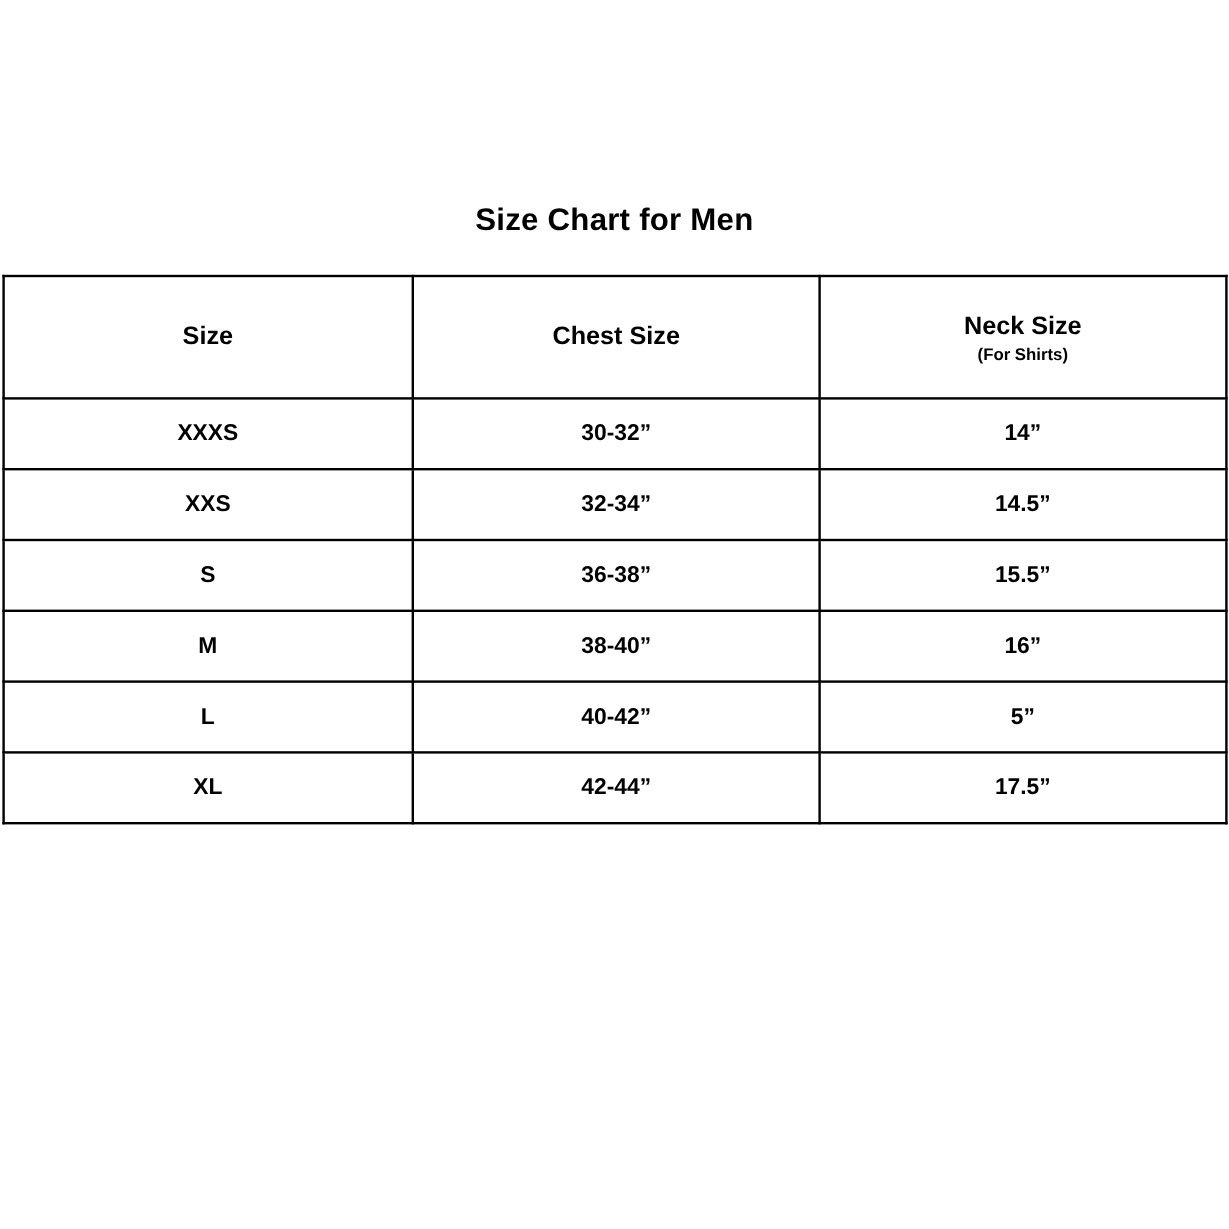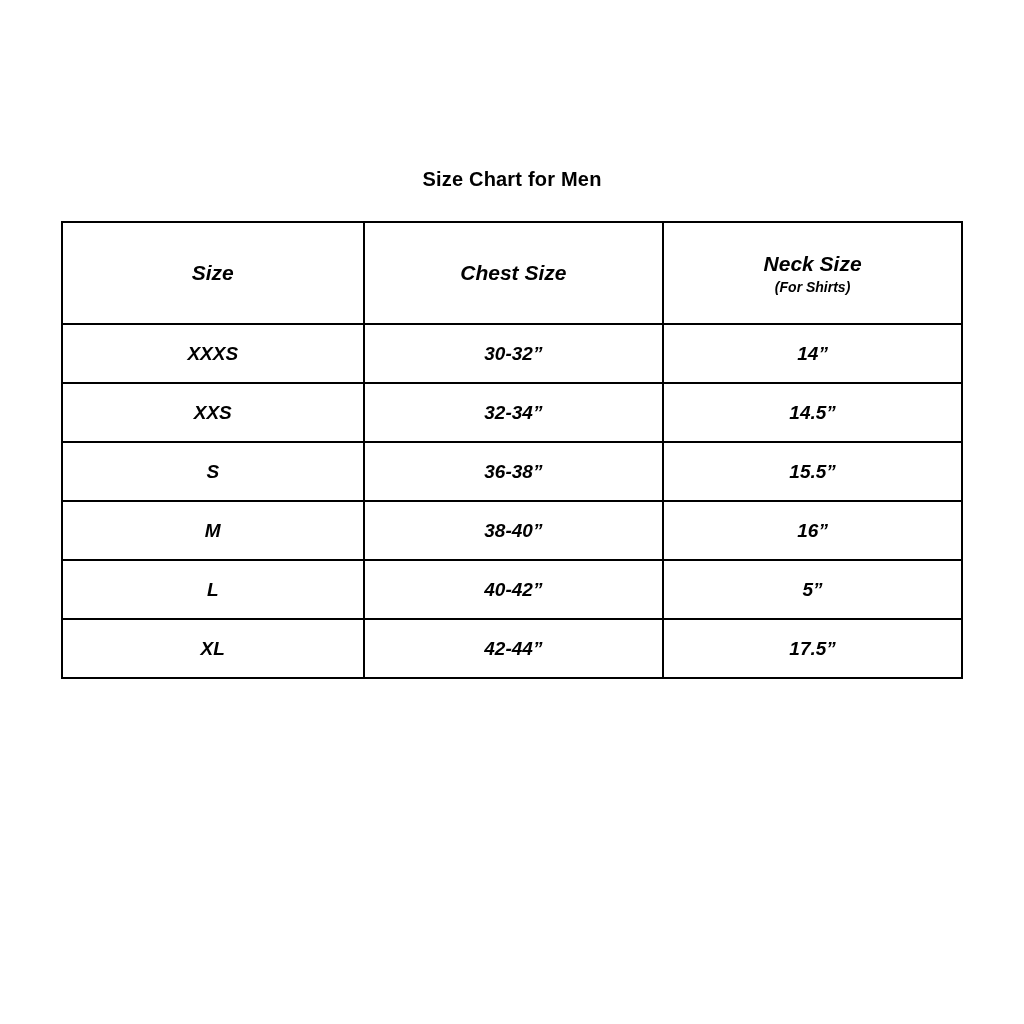--- a/index.html
+++ b/index.html
@@ -19,30 +19,29 @@
     width: 1024px;
     height: 1024px;
     box-sizing: border-box;
     display: flex;
     flex-direction: column;
     align-items: center;
     justify-content: flex-start;
     padding-top: 168px;
   }
   .chart-title {
-    font-size: 20px;
+    font-size: 26px;
     font-weight: bold;
     letter-spacing: 0.2px;
     text-align: center;
     margin: 0 0 30px 0;
     color: #000;
   }
   .table-wrap {
-    width: 902px;
-    font-style: italic;
+    width: 1021px;
   }
   table.size-chart {
     border-collapse: collapse;
     width: 100%;
     table-layout: fixed;
   }
   table.size-chart col.c1 { width: 33.5%; }
   table.size-chart col.c2 { width: 33.3%; }
   table.size-chart col.c3 { width: 33.2%; }
 

